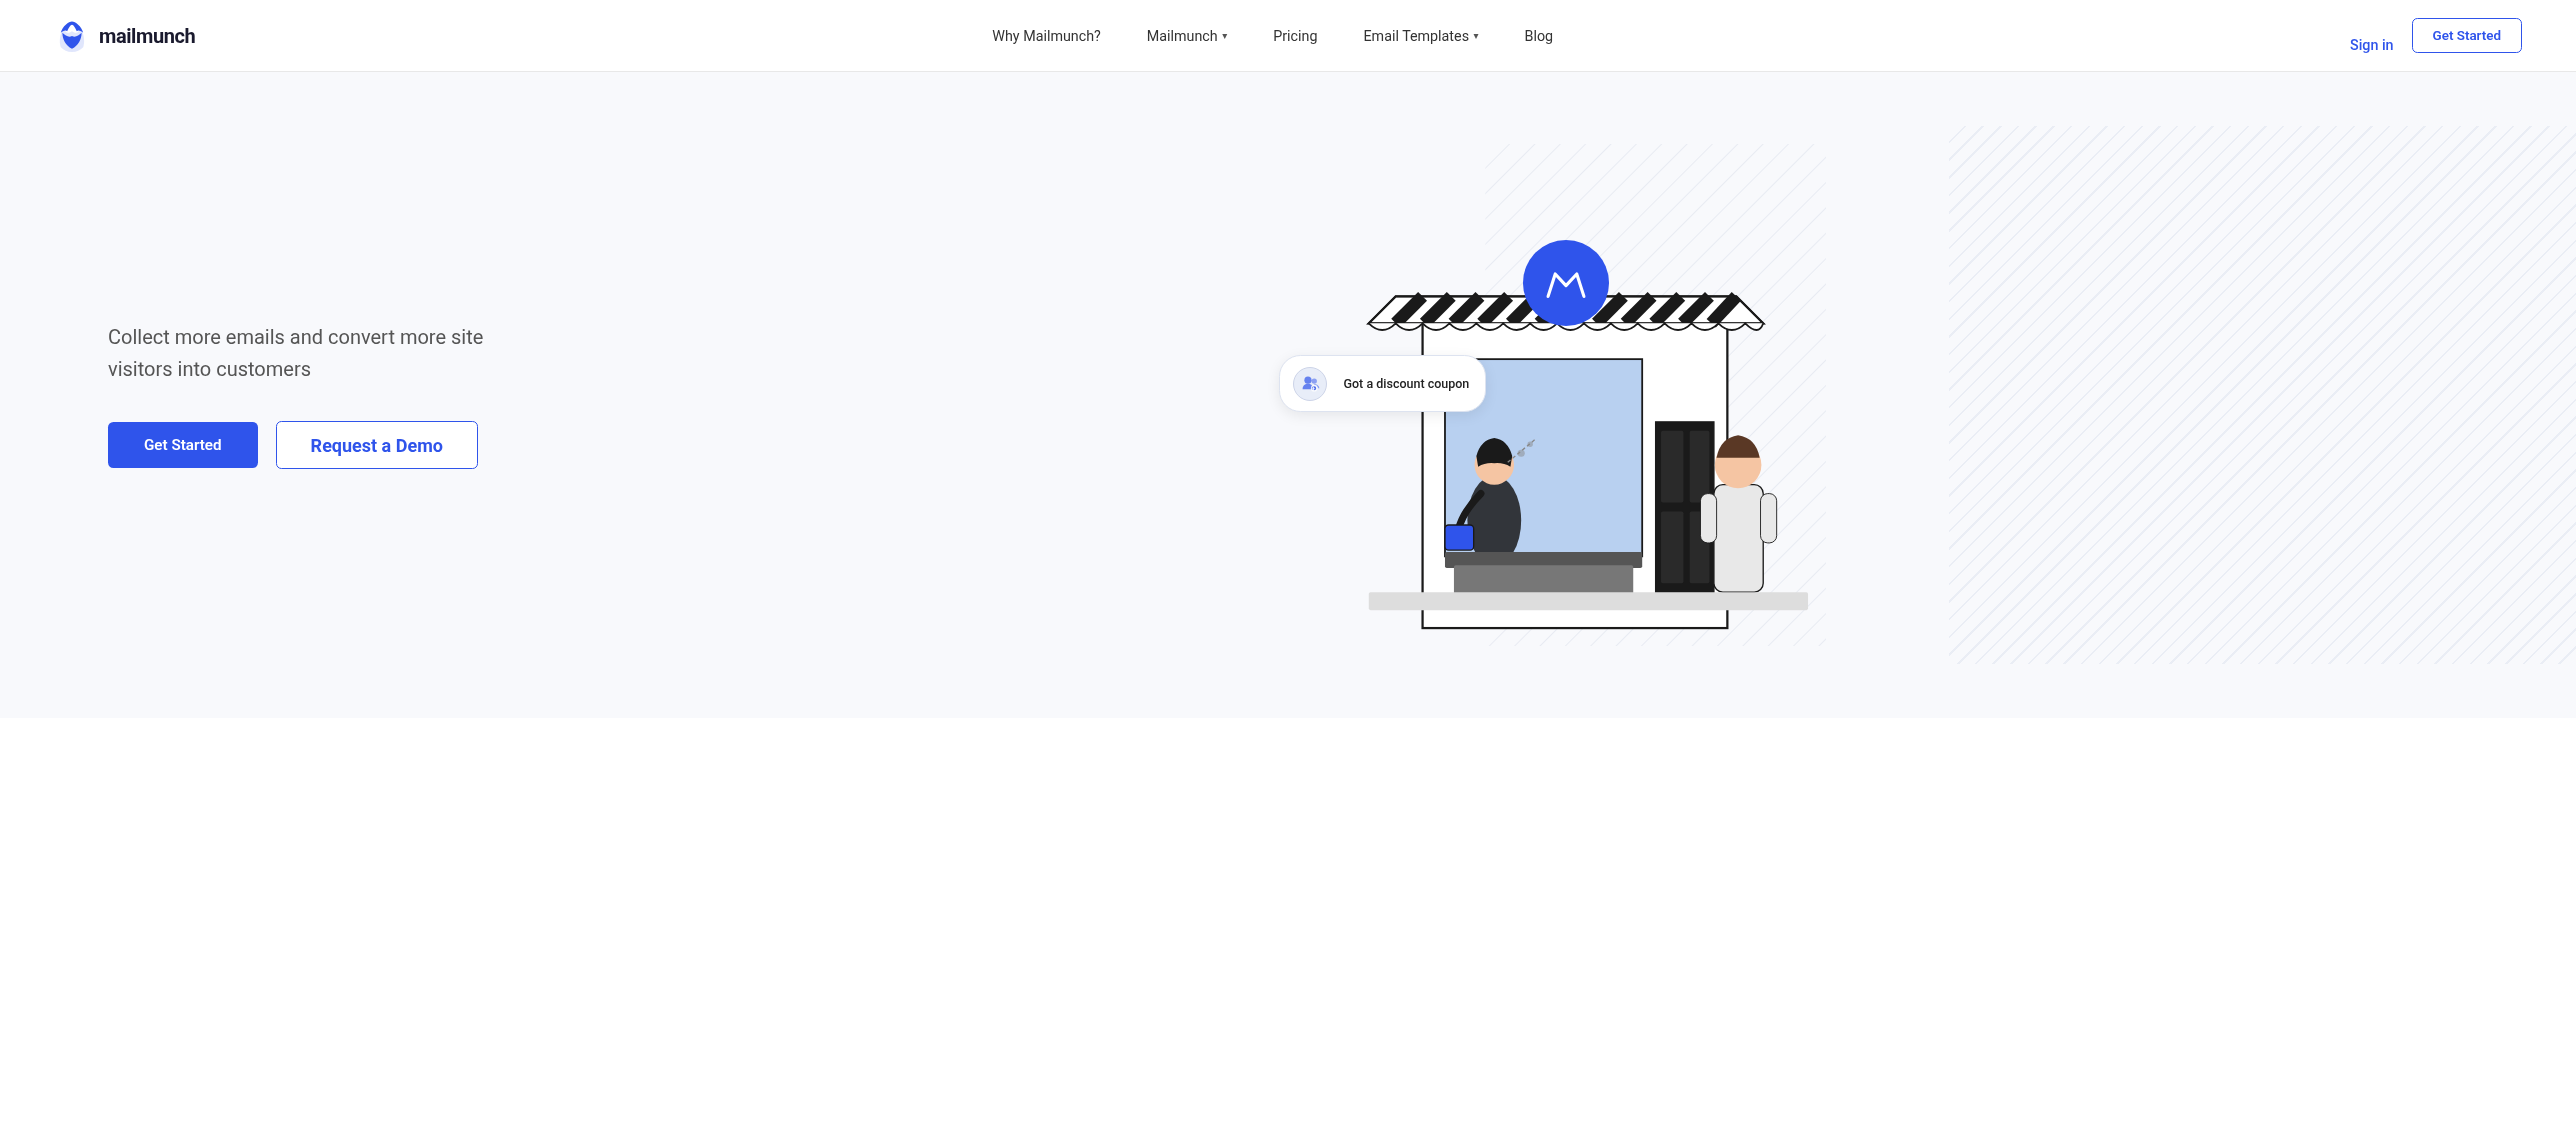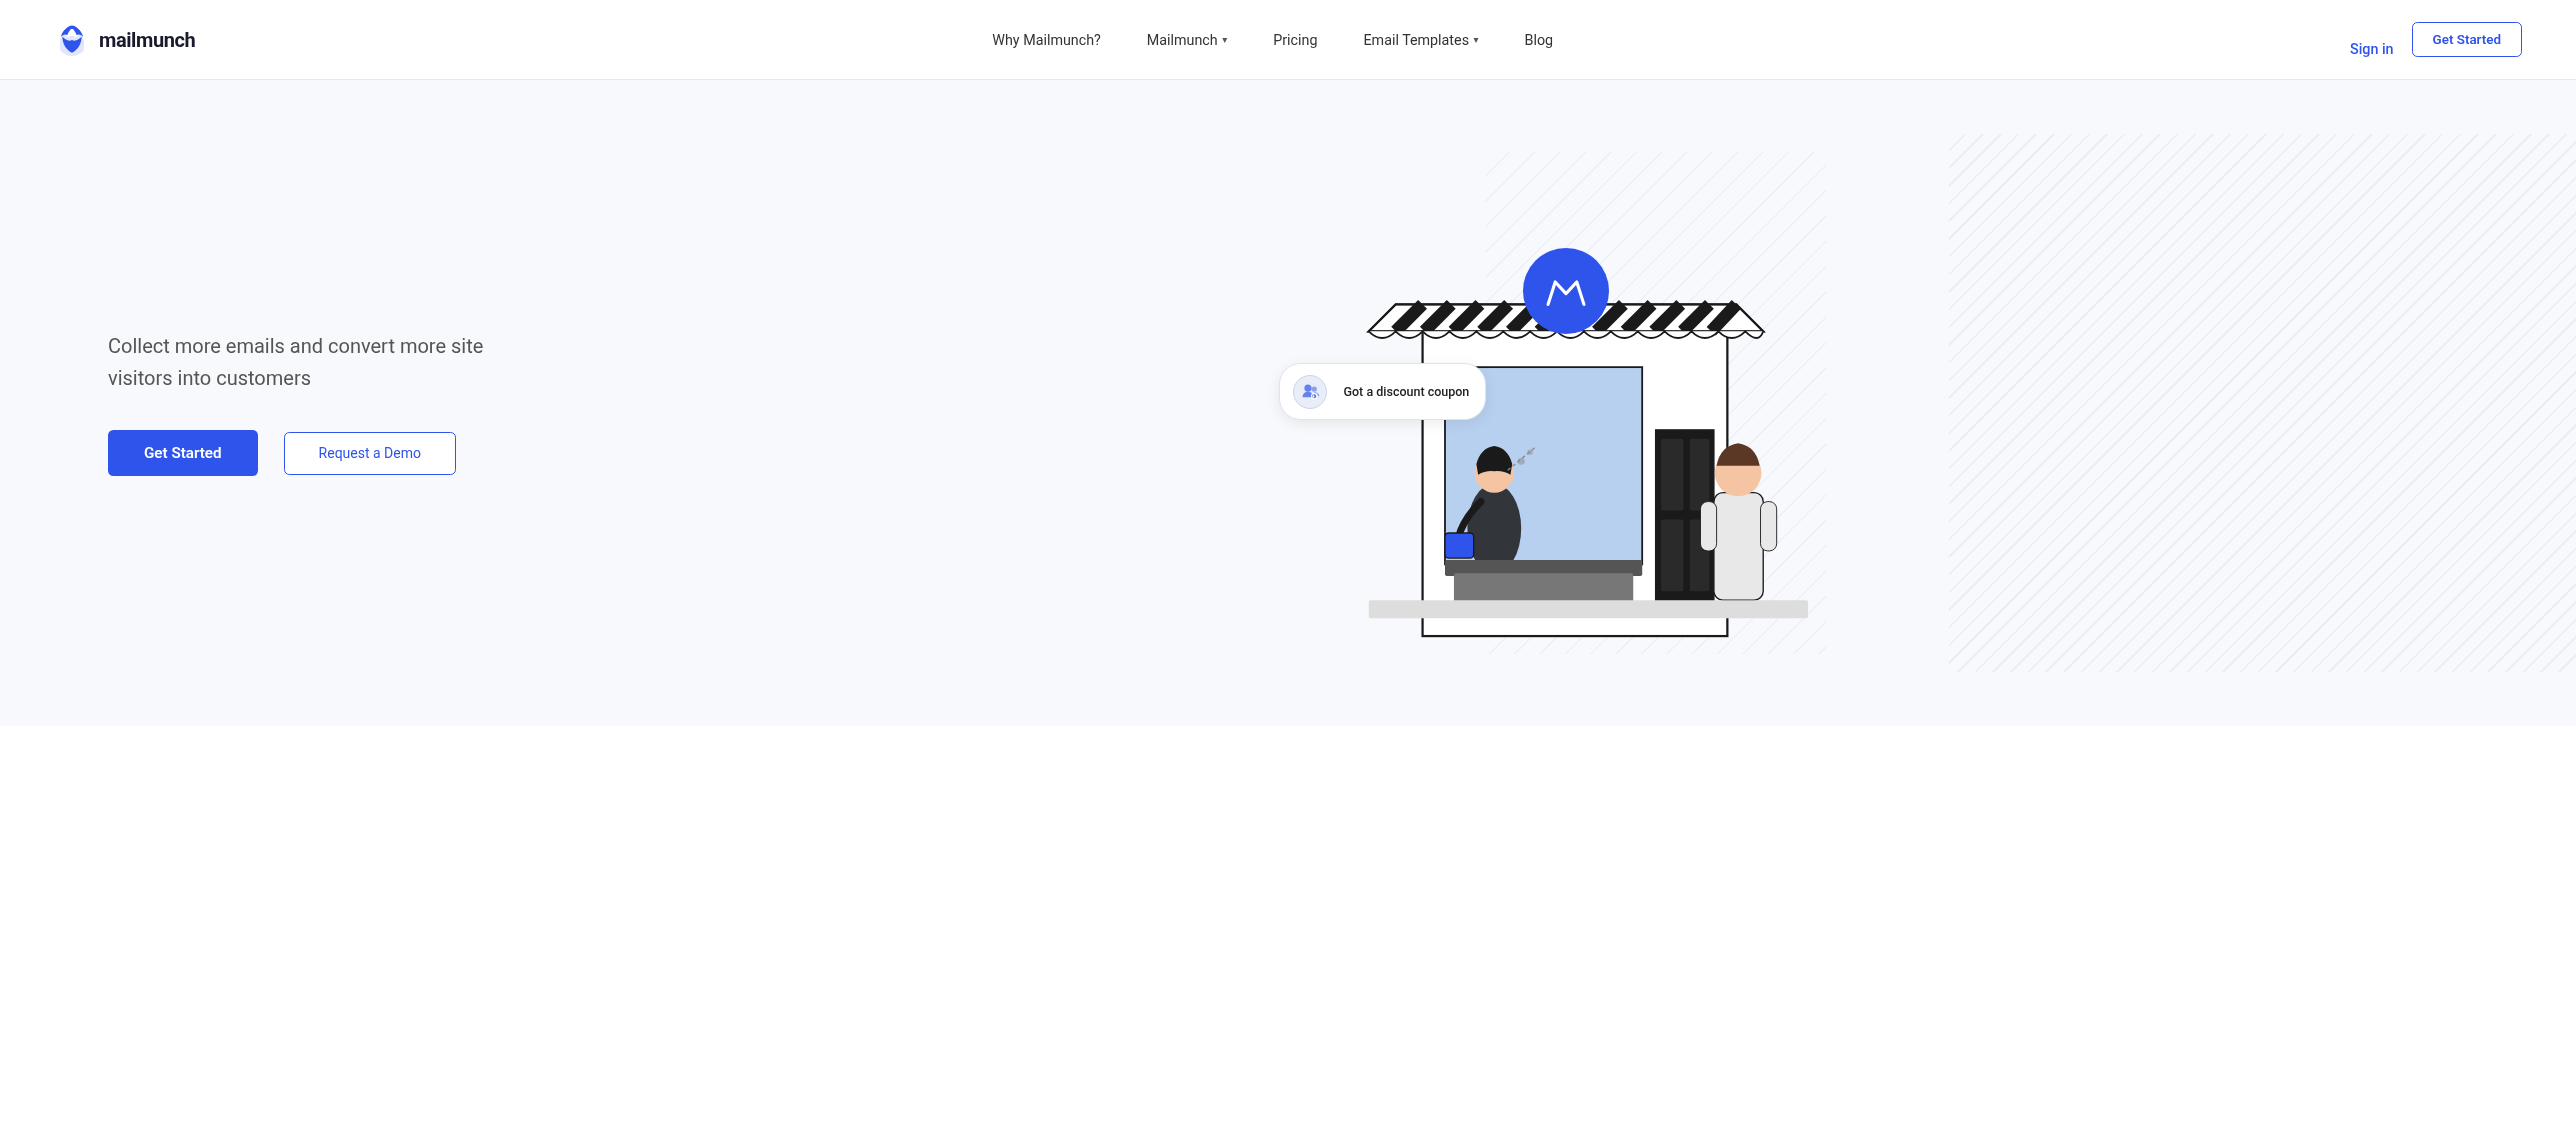--- a/index.html
+++ b/index.html
@@ -4,21 +4,21 @@
   <style>
     * { margin: 0; padding: 0; box-sizing: border-box; }
     body { font-family: -apple-system, BlinkMacSystemFont, 'Segoe UI', Roboto, sans-serif; background: #fff; overflow-x: hidden; }
 
     
     .navbar {
       display: flex;
       align-items: center;
       justify-content: space-between;
       padding: 0 54px;
-      height: 80px;
+      height: 72px;
       border-bottom: 0.9px solid #e8e8e8;
       background: #fff;
       position: relative;
       z-index: 10;
     }
     .nav-logo {
       display: flex;
       align-items: center;
       gap: 9px;
       text-decoration: none;
@@ -121,26 +121,25 @@
       cursor: pointer;
       text-decoration: none;
       display: inline-block;
     }
     .btn-outline {
       padding: 12.5px 34px;
       background: #fff;
       color: #2f54eb;
       border: 1.8px solid #2f54eb;
       border-radius: 5.4px;
-      font-size: 14px;
-      font-weight: 400;
+      font-size: 18px;
+      font-weight: 700;
       cursor: pointer;
       text-decoration: none;
       display: inline-block;
-      margin-left: 8px;
     }
 
     
     .hero-illustration {
       flex: 1;
       display: flex;
       justify-content: center;
       align-items: center;
       position: relative;
       min-height: 538px;

